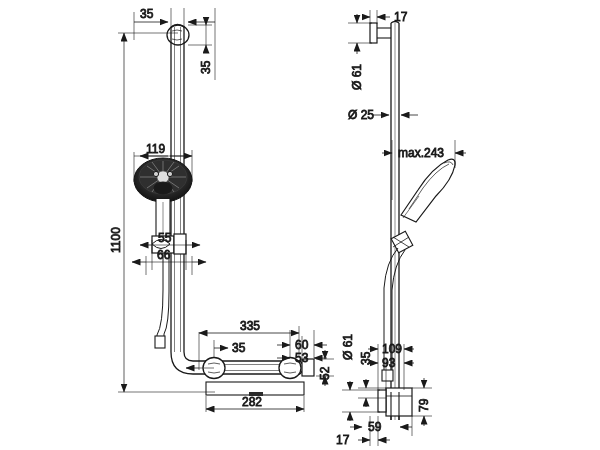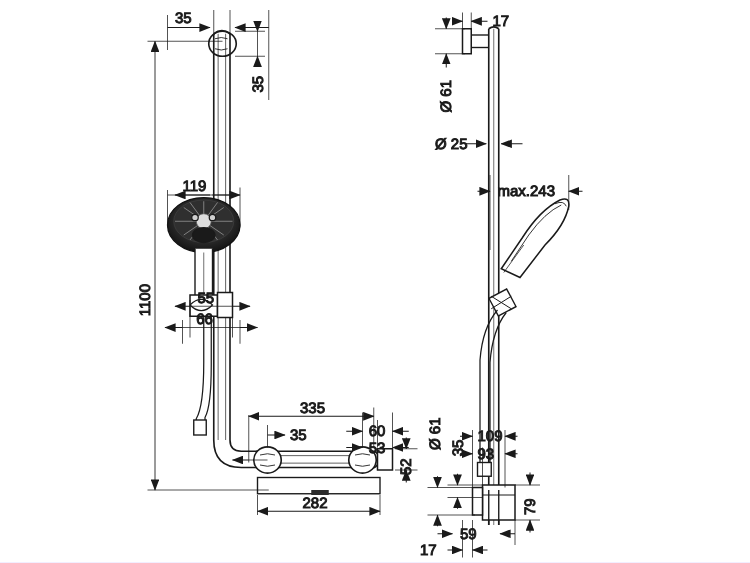--- a/index.html
+++ b/index.html
@@ -1,19 +1,19 @@
 <!DOCTYPE html>
 <html><head>
 <meta charset="utf-8">
 <title>Technical Drawing</title>
 <style>
   html,body{margin:0;padding:0;background:#ffffff;}
   body{width:600px;height:450px;overflow:hidden;
        font-family:"Liberation Sans", sans-serif;}
-  #stage{position:relative;width:600px;height:450px;background:#c4b5fd;}
+  #stage{position:relative;width:600px;height:450px;background:#fdba74;}
   svg{display:block;}
   .dimtext{font-family:"Liberation Sans", sans-serif;font-size:12px;fill:#1a1a1a;}
 </style>
 </head>
 <body>
 
 <div id="stage">
 <svg width="600" height="450" viewBox="0 0 600 450" shape-rendering="geometricPrecision">
 
   <defs>

